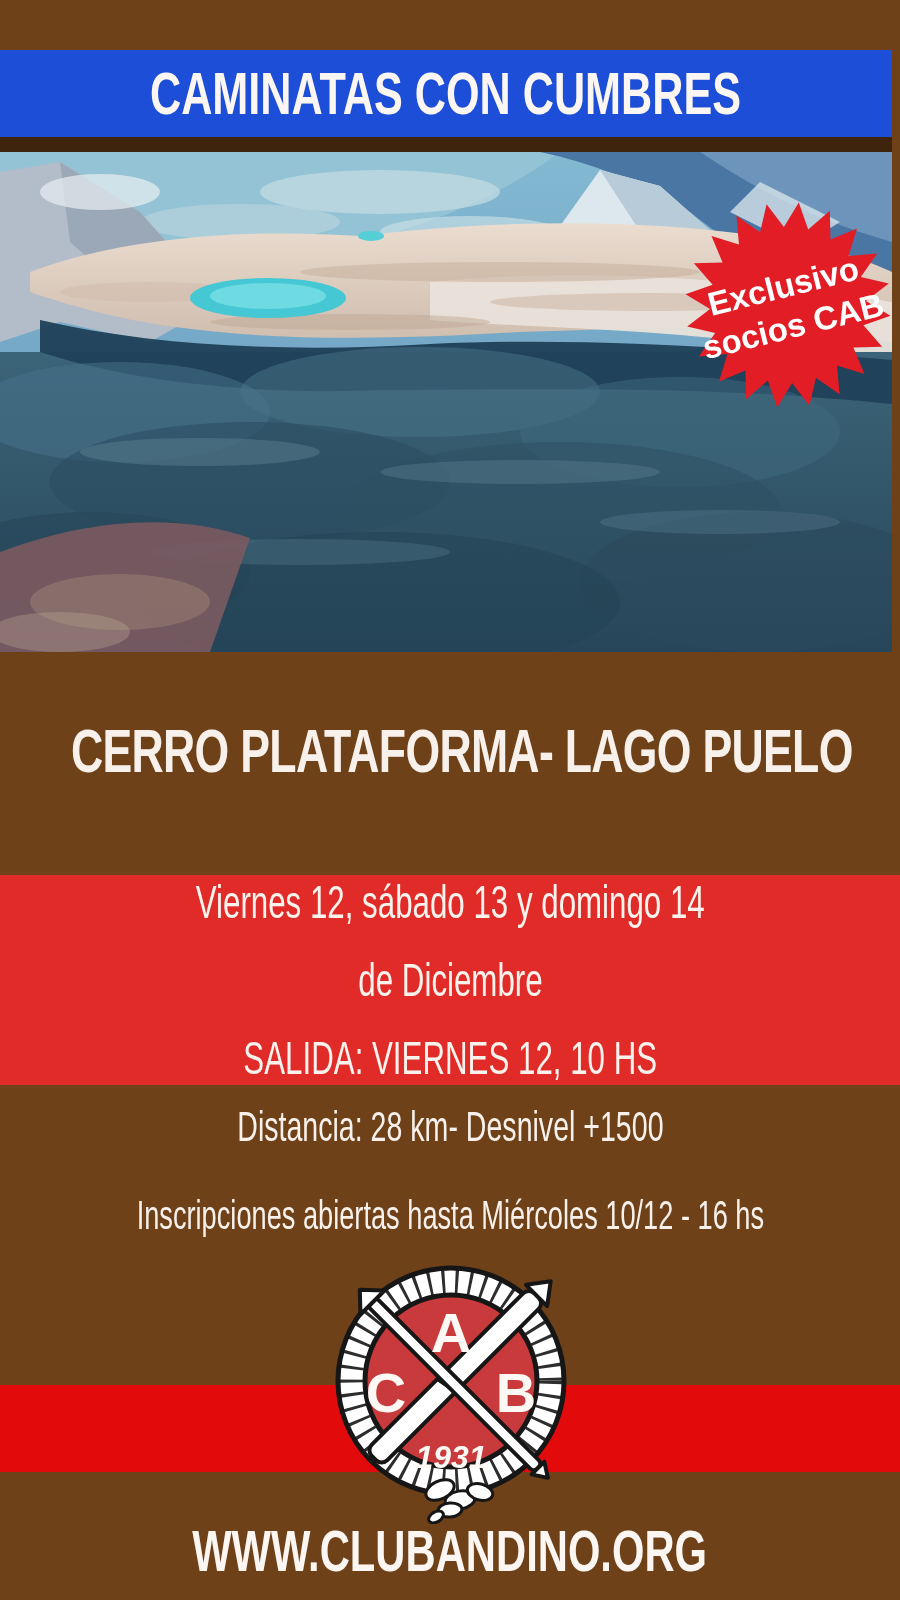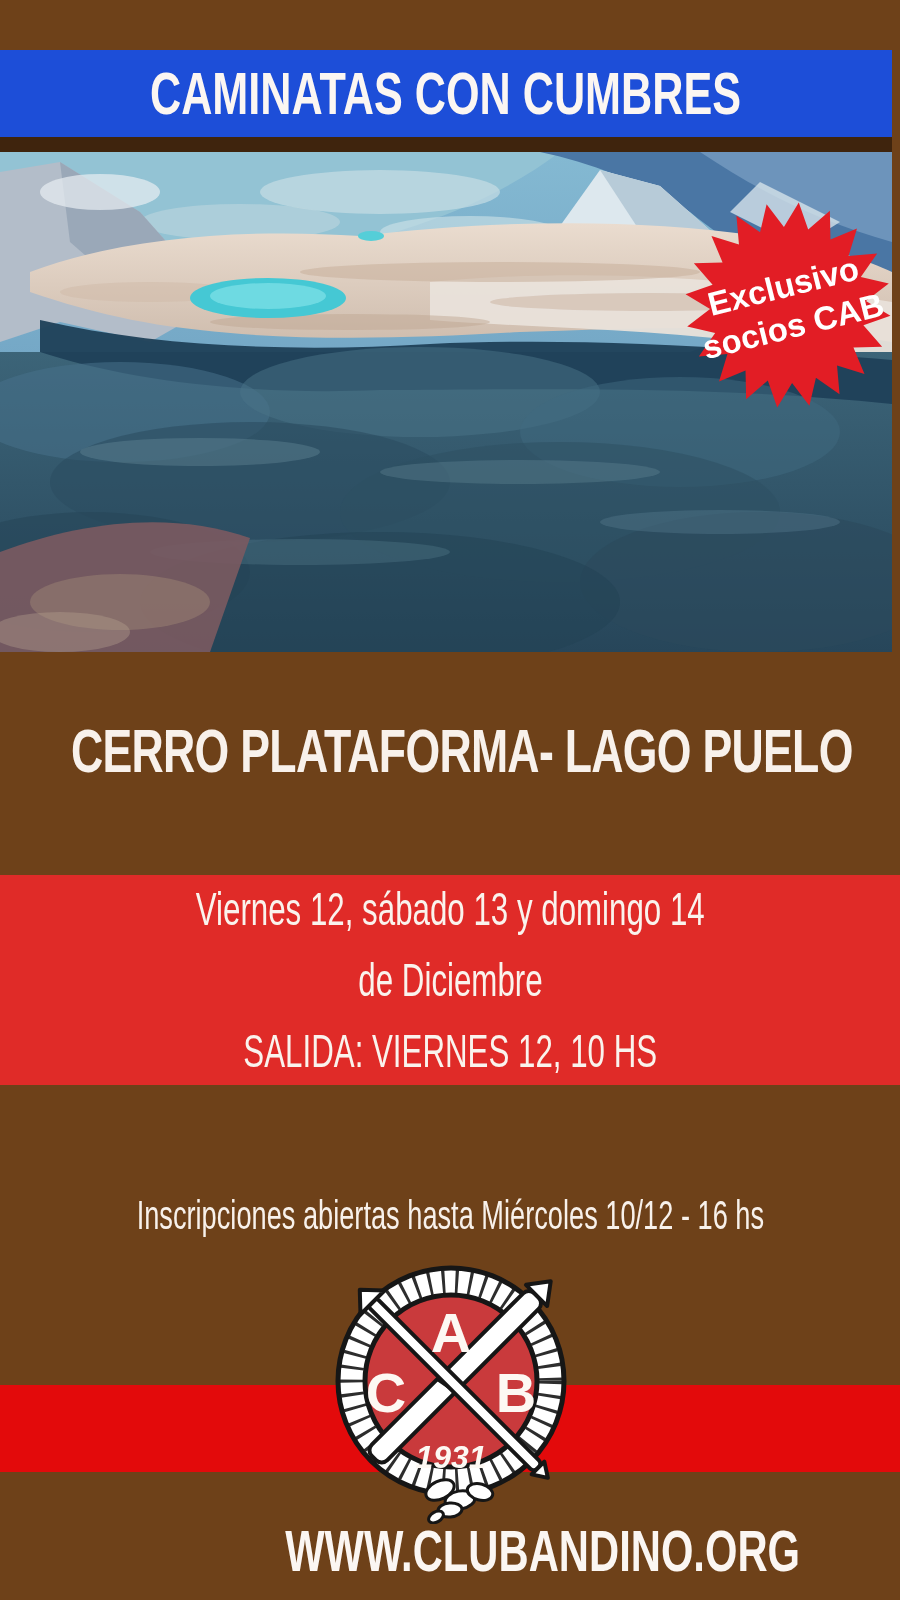--- a/index.html
+++ b/index.html
@@ -24,37 +24,37 @@
   .photo svg.scene{position:absolute;left:0;top:0;}
   .badge-svg{position:absolute;left:683px;top:48px;}
 
   
   .title-wrap{left:0;top:652px;width:900px;height:196px;
     display:flex;align-items:center;justify-content:center;margin-left:12px;}
   .title-wrap span{font-size:62px;font-weight:700;color:#F8F1EB;letter-spacing:-1px;}
 
   
   .red-band{left:0;top:875px;width:900px;height:210px;background:#E02B28;
-    display:flex;flex-direction:column;align-items:center;justify-content:center;gap:17px;}
+    display:flex;flex-direction:column;align-items:center;justify-content:center;gap:24px;}
   .red-band span{font-size:46px;font-weight:400;color:#FAF3ED;}
 
   
   .detail{left:0;width:900px;display:flex;align-items:center;justify-content:center;}
   .detail-distance{top:1092px;height:70px;}
   .detail-distance span{font-size:42px;color:#F8F1EB;}
   .detail-registration{top:1185px;height:60px;}
   .detail-registration span{font-size:40px;color:#F8F1EB;}
 
   
   .red-stripe{left:0;top:1385px;width:900px;height:87px;background:#E30A0B;}
   .logo-svg{position:absolute;left:322px;top:1262px;}
 
   
   .url-wrap{left:0;top:1500px;width:900px;height:100px;
-    display:flex;align-items:center;justify-content:flex-end;}
+    display:flex;align-items:center;justify-content:center;}
   .url-wrap span{font-size:58px;font-weight:700;color:#FBF6F2;}
 </style>
 </head>
 <body>
 
 <div class="poster">
 
   <div class="abs top-banner">
     <span class="cond">CAMINATAS CON CUMBRES</span>
   </div>
@@ -163,20 +163,23 @@
   <div class="abs title-wrap">
     <span class="cond">CERRO PLATAFORMA- LAGO PUELO</span>
   </div>
 
   <div class="abs red-band">
     <span class="cond-l">Viernes 12, sábado 13 y domingo 14</span>
     <span class="cond-l">de Diciembre</span>
     <span class="cond-l">SALIDA: VIERNES 12, 10 HS</span>
   </div>
 
+  <div class="abs detail detail-distance">
+    <span class="cond-l">Distancia: 28 km- Desnivel +1500</span>
+  </div>
   <div class="abs detail detail-registration">
     <span class="cond-l">Inscripciones abiertas hasta Miércoles 10/12 - 16 hs</span>
   </div>
 
   <div class="abs red-stripe"></div>
 
   <svg class="logo-svg" width="258" height="262" viewBox="0 0 258 262">
 
     <circle cx="129" cy="119" r="113" fill="#FFFFFF" stroke="#161616" stroke-width="5"></circle>
     <circle cx="129" cy="119" r="99.5" fill="none" stroke="#161616" stroke-width="23" stroke-dasharray="3 10.5" opacity="0.9"></circle>

